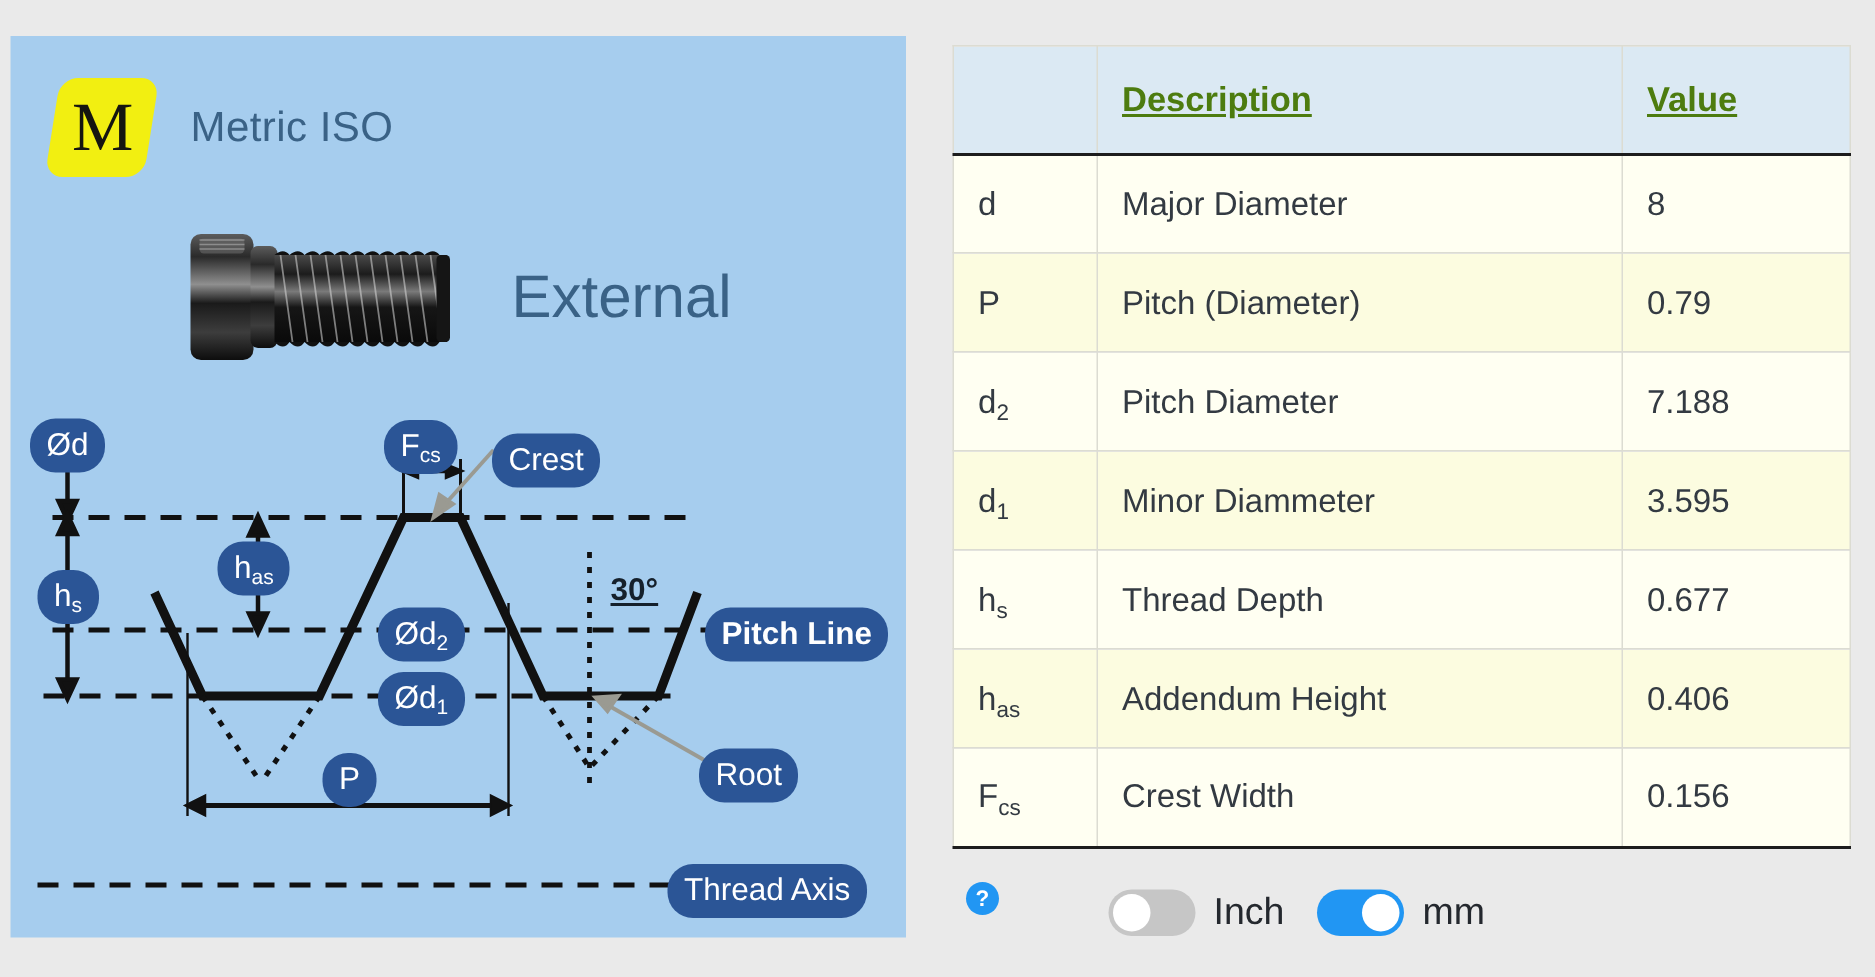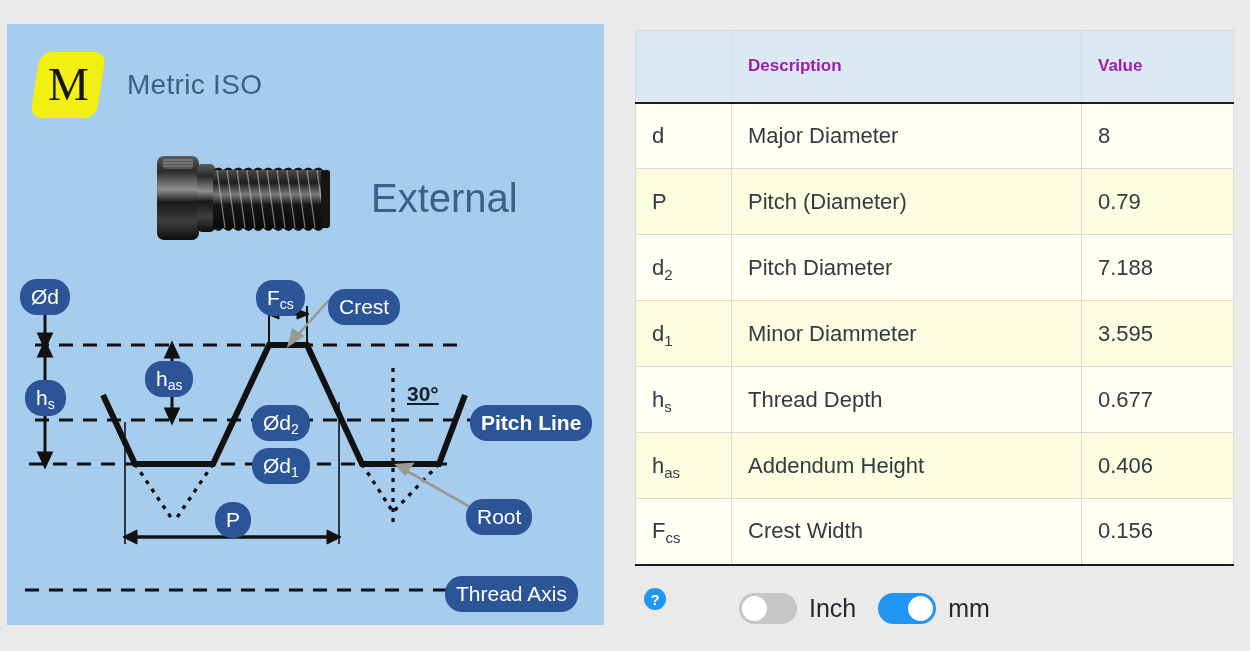--- a/index.html
+++ b/index.html
@@ -54,21 +54,21 @@
     margin-left: 26px;
     font-size: 28px;
     color: #3a6286;
     letter-spacing: 0.3px;
     white-space: nowrap;
   }
 
   
   #screw-row {
     position: absolute;
-    left: 146px;
+    left: 116px;
     top: 128px;
     display: flex;
     align-items: center;
     text-align: center;
   }
   #external-label {
     margin-left: 18px;
     font-size: 40px;
     color: #3a6286;
     white-space: nowrap;
@@ -128,23 +128,24 @@
     text-align: left;
     font-weight: normal;
     height: 66px;
     box-sizing: border-box;
     overflow: hidden;
   }
   #spec-table thead th {
     background: #dbe9f3;
     height: 72px;
     font-weight: bold;
-    font-size: 17px;
-    color: #a21caf;
+    font-size: 23px;
+    color: #4d7c0f;
     border-bottom: 2px solid #1d1d1d;
+    text-decoration: underline;
   }
   #spec-table col.c-sym   { width: 96px; }
   #spec-table col.c-desc  { width: 350px; }
   #spec-table col.c-val   { width: 152px; }
 
   #spec-table tbody tr:nth-child(odd)  td { background: #fffff2; }
   #spec-table tbody tr:nth-child(even) td { background: #fcfce0; }
   #spec-table tbody tr:nth-child(odd)  td.sym { background: #fffff2; }
   #spec-table tbody tr:nth-child(even) td.sym { background: #fcfce0; }
   #spec-table tbody tr:last-child td { border-bottom: 2px solid #1d1d1d; }

